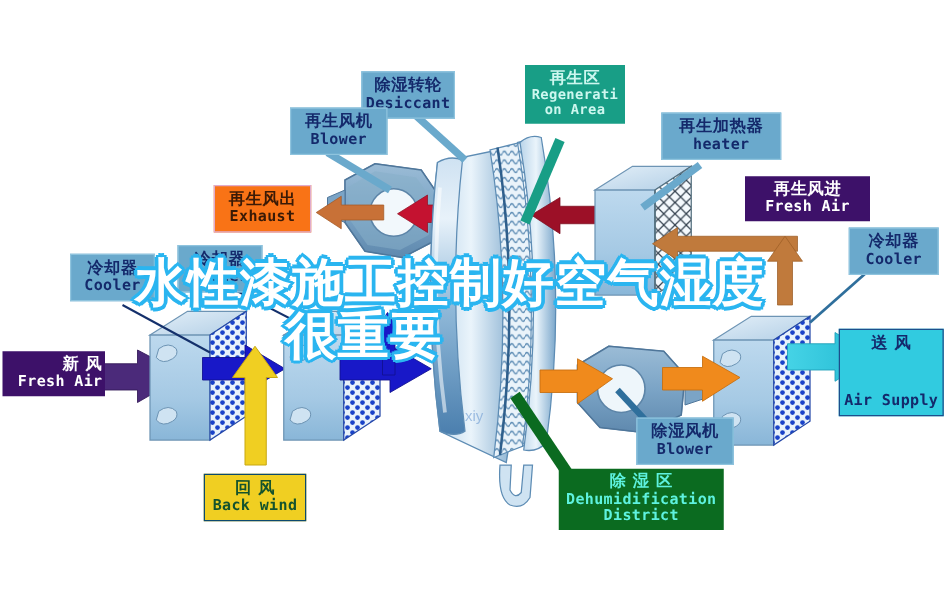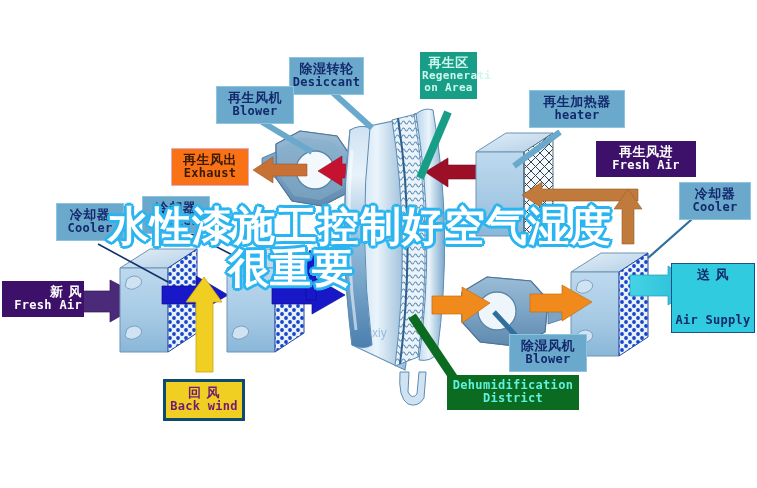--- a/index.html
+++ b/index.html
@@ -63,22 +63,22 @@
   }
   
   .cal-orange {
     background: #f97316;
     color: #3a1a06;
     border: 1px solid #e0accd;
   }
   
   .cal-yellow {
     background: #f0cf22;
-    color: #701a75;
-    border: 3px solid #0c4a6e;
+    color: #14532d;
+    border: 1px solid #0c4a6e;
   }
   
   .cal-cyan {
     background: #31cbe0;
     color: #14296b;
     border: 1px solid #1d4f8c;
   }
   
   .cal-green {
     background: #0b6b20;
@@ -292,26 +292,26 @@
     </g>
 
     <text x="372" y="337" font-family="Liberation Sans, sans-serif" font-size="12" fill="#7fa8d8" opacity="0.7">xiy</text>
   </svg>
 
   <div class="callout cal-blue" style="left:289px; top:57px; width:75px; padding:4px 2px 5px;">
     <span class="cn" style="font-size:13px;">除湿转轮</span>
     <span class="en" style="font-size:12px;">Desiccant</span>
   </div>
 
-  <div class="callout cal-blue" style="left:216px; top:86px; width:78px; padding:4px 2px 5px;">
+  <div class="callout cal-blue" style="left:232px; top:86px; width:78px; padding:4px 2px 5px;">
     <span class="cn" style="font-size:13px;">再生风机</span>
     <span class="en" style="font-size:12px;">Blower</span>
   </div>
 
-  <div class="callout cal-teal" style="left:420px; top:52px; width:57px; padding:4px 2px 5px;">
+  <div class="callout cal-teal" style="left:420px; top:52px; width:80px; padding:4px 2px 5px;">
     <span class="cn" style="font-size:13px;">再生区</span>
     <span class="en" style="font-size:11px;">Regenerati</span>
     <span class="en" style="font-size:11px;">on Area</span>
   </div>
 
   <div class="callout cal-blue" style="left:529px; top:90px; width:96px; padding:4px 2px 5px;">
     <span class="cn" style="font-size:13px;">再生加热器</span>
     <span class="en" style="font-size:12px;">heater</span>
   </div>
 
@@ -349,20 +349,21 @@
     <span class="cn" style="font-size:13px;">回    风</span>
     <span class="en" style="font-size:12px;">Back wind</span>
   </div>
 
   <div class="callout cal-blue" style="left:509px; top:334px; width:78px; padding:4px 2px 5px;">
     <span class="cn" style="font-size:13px;">除湿风机</span>
     <span class="en" style="font-size:12px;">Blower</span>
   </div>
 
   <div class="callout cal-green" style="left:447px; top:375px; width:132px; padding:4px 2px 5px;">
+    <span class="cn" style="font-size:13px;">除    湿    区</span>
     <span class="en" style="font-size:12px;">Dehumidification</span>
     <span class="en" style="font-size:12px;">District</span>
   </div>
 
   <div class="callout cal-cyan" style="left:671px; top:263px; width:84px; padding:4px 2px 5px;">
     <span class="cn" style="font-size:13px;">送    风</span>
     <span class="en" style="font-size:12px;margin-top:32px;">Air Supply</span>
   </div>
 
   <div id="headline">

